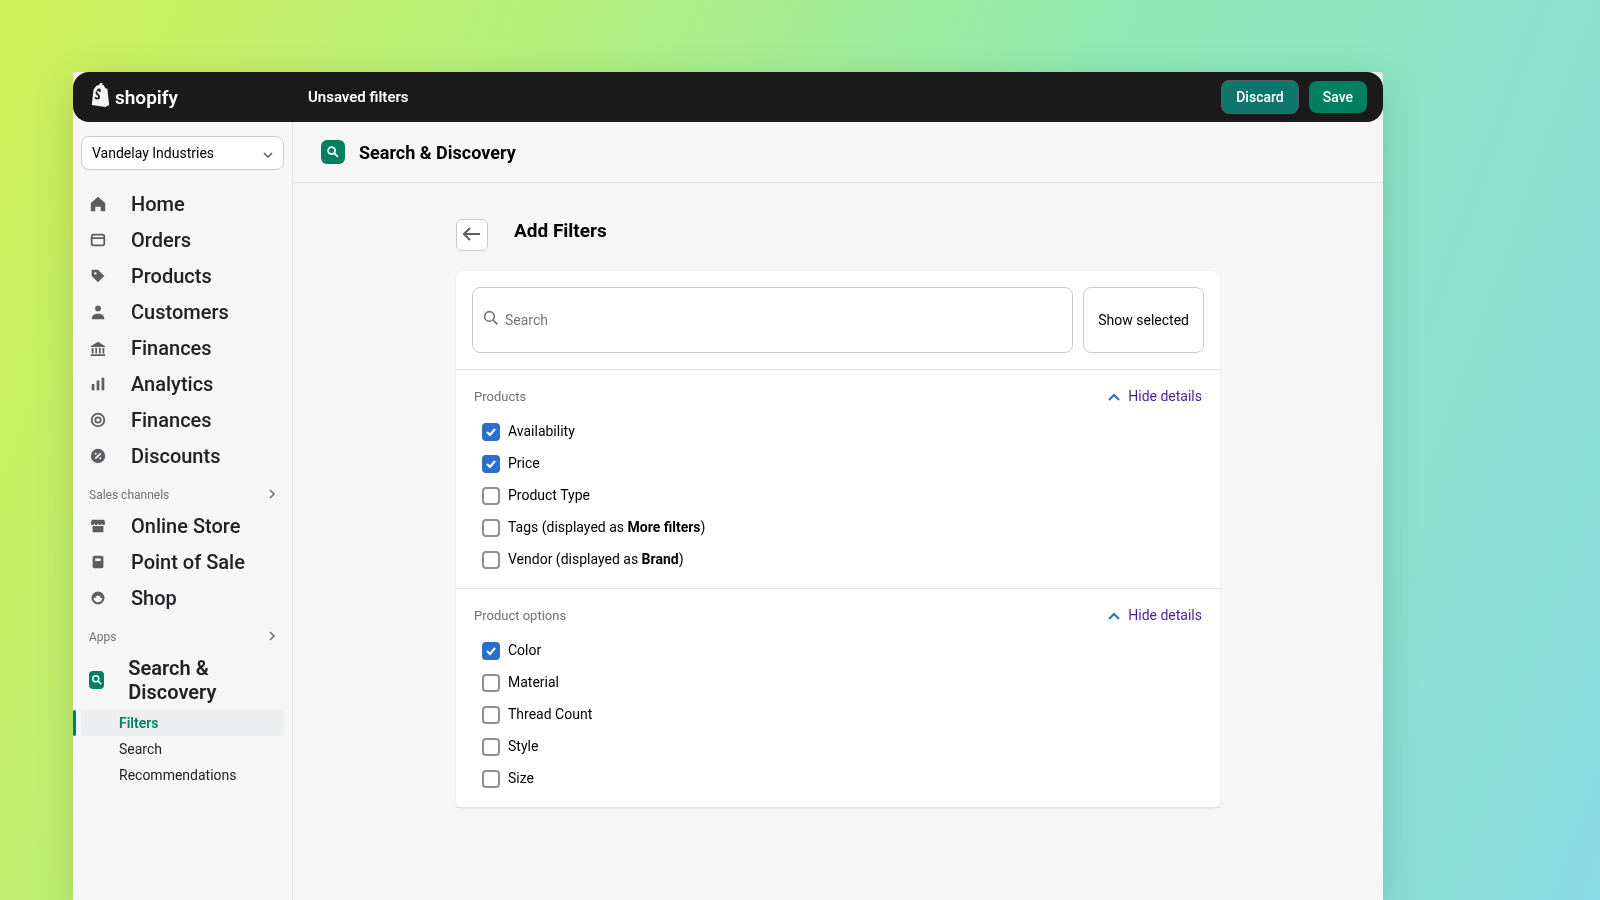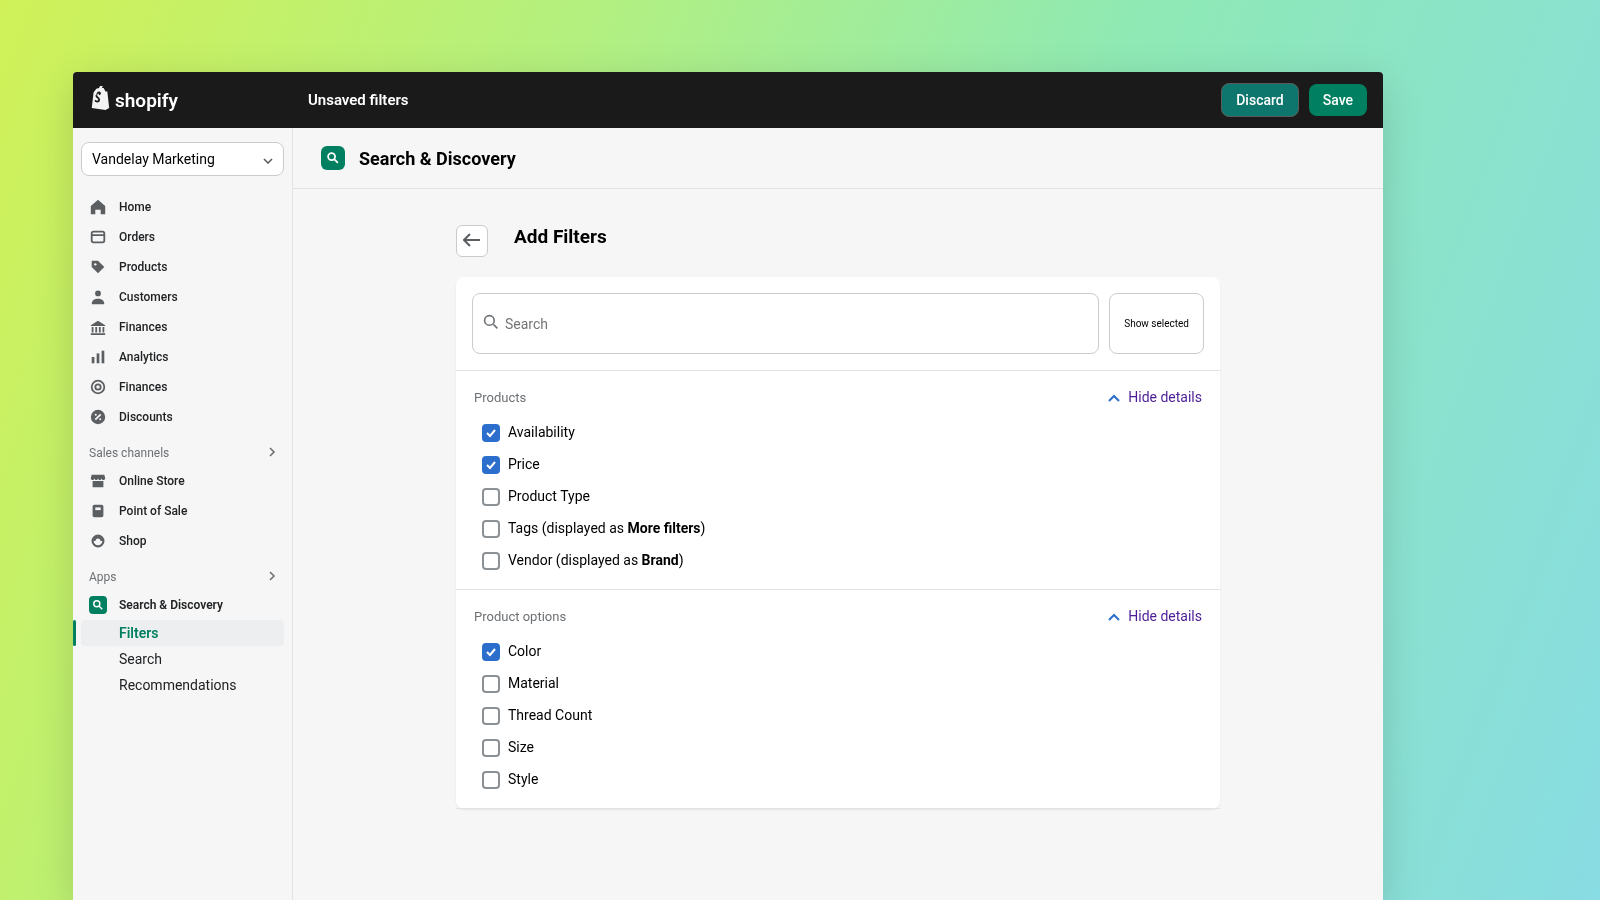--- a/index.html
+++ b/index.html
@@ -1,49 +1,49 @@
 <!DOCTYPE html>
 <html><head>
 <meta charset="utf-8">
 <style>
   * { box-sizing: border-box; margin: 0; padding: 0; font-family: -apple-system, BlinkMacSystemFont, "Segoe UI", Roboto, Helvetica, Arial, sans-serif; }
   body { width: 1600px; height: 900px; background: linear-gradient(110deg, #d0f158 0%, #b4f07e 30%, #8ee9b5 60%, #88dce3 100%); overflow: hidden; }
   .app-frame { position: absolute; top: 72px; left: 73px; width: 1310px; height: 828px; background: #f6f6f7; box-shadow: 0 10px 40px rgba(0,0,0,0.15); border-radius: 4px 4px 0 0; overflow: hidden; display: flex; flex-direction: column; }
-  .topbar { height: 56px; background: #1a1a1a; display: flex; align-items: center; padding: 12px 16px; color: white; }
+  .topbar { height: 50px; background: #1a1a1a; display: flex; align-items: center; padding: 12px 16px; color: white; border-radius: 16px; }
   .logo { display: flex; align-items: center; gap: 4px; font-weight: 600; font-size: 19px; margin-right: 130px;}
   .logo svg { width: 22px; height: 24px; }
   .unsaved { font-weight: 600; font-size: 15px; }
   .topbar-spacer { flex: 1; }
   .btn { border-radius: 8px; padding: 8px 14px; font-size: 14px; font-weight: 500; border: none; cursor: pointer; }
   .btn-discard { background: #0f766e; color: white; border: 1px solid #5c5c5c; margin-right: 10px; }
   .btn-save { background: #008060; color: white; }
   .body { flex: 1; display: flex; overflow: hidden; }
   .sidebar { width: 220px; background: #f6f6f7; border-right: 1px solid #e1e3e5; padding: 14px 8px; overflow-y: auto; }
   .store-select { border: 1px solid #c9cccf; border-radius: 8px; padding: 8px 10px; font-size: 14px; display: flex; align-items: center; justify-content: space-between; margin-bottom: 16px; cursor: pointer; background: white; }
-  .nav-item { display: flex; align-items: center; gap: 12px; padding: 6px 8px; font-size: 12px; color: #202223; border-radius: 4px; cursor: pointer; font-weight: 500; }
+  .nav-item { display: flex; align-items: center; gap: 24px; padding: 6px 8px; font-size: 20px; color: #202223; border-radius: 4px; cursor: pointer; font-weight: 500; }
   .nav-item .icon { width: 18px; height: 18px; color: #5c5f62; display:flex; align-items:center; justify-content:center; }
   .nav-section { font-size: 12px; color: #6d7175; padding: 14px 8px 6px; display: flex; justify-content: space-between; align-items: center; }
   .nav-sub { padding-left: 38px; font-size: 14px; color: #202223; padding-top: 5px; padding-bottom: 5px; cursor: pointer; border-radius: 4px; }
   .nav-sub.active { background: #edeeef; color: #008060; font-weight: 600; position: relative; }
   .nav-sub.active::before { content:""; position:absolute; left:-8px; top:0; bottom:0; width:3px; background:#008060; border-radius:2px; }
   .nav-item.app-active { font-weight:600; }
   .app-icon { width:18px; height:18px; background:#008060; border-radius:4px; display:flex; align-items:center; justify-content:center; color:white; font-size:11px; }
   .main { flex: 1; overflow-y: auto; }
   .page-header { display: flex; align-items: center; gap: 14px; padding: 18px 28px; border-bottom: 1px solid #e1e3e5; }
   .page-header .app-icon-lg { width: 24px; height: 24px; background: #008060; border-radius: 6px; display:flex; align-items:center; justify-content:center; color:white;}
   .page-header h1 { font-size: 18px; font-weight: 700; }
   .content { max-width: 764px; margin: 36px auto 0; }
   .title-row { display: flex; align-items: flex-start; gap: 26px; margin-bottom: 20px; }
   .back-btn { width: 32px; height: 32px; border: 1px solid #c9cccf; border-radius: 6px; background: white; display:flex; align-items:center; justify-content:center; cursor:pointer; }
   .title-row h2 { font-size: 19px; font-weight: 700; }
   .card { background: white; border-radius: 8px; box-shadow: 0 1px 2px rgba(0,0,0,0.08); }
   .search-row { padding: 16px; display: flex; gap: 10px; border-bottom: 1px solid #e1e3e5; }
   .search-wrap { flex: 1; border:1px solid #c9cccf; border-radius:8px; display:flex; align-items:center; padding: 0 10px; }
   .search-wrap input { border:none; outline:none; flex:1; padding:9px 6px; font-size:14px; }
-  .btn-outline { background:white; border:1px solid #c9cccf; border-radius:8px; padding:24px 14px; font-size:10px; cursor:pointer; }
+  .btn-outline { background:white; border:1px solid #c9cccf; border-radius:8px; padding:24px 14px; font-size:14px; cursor:pointer; }
   .group { padding: 18px 18px 12px; border-bottom: 1px solid #e1e3e5; }
   .group-head { display:flex; justify-content:space-between; align-items:center; margin-bottom: 12px; }
   .group-title { font-size: 13px; color:#6d7175; }
   .hide-details { color:#4c1d95; font-size:14px; display:flex; align-items:center; gap:8px; cursor:pointer; }
   .chk-row { display:flex; gap:8px; padding:7px 8px; font-size:14px; }
   .chk { width:18px; height:18px; border:2px solid #8c9196; border-radius:4px; display:flex; align-items:center; justify-content:center; cursor:pointer; flex-shrink:0; }
   .chk.checked { background:#2c6ecb; border-color:#2c6ecb; color:white; }
   .chk.checked svg { width:12px; height:12px; }
 </style>
 </head>
@@ -64,21 +64,21 @@
     <div class="unsaved">Unsaved filters</div>
     <div class="topbar-spacer"></div>
     <button class="btn btn-discard">Discard</button>
     <button class="btn btn-save">Save</button>
   </div>
 
   <div class="body">
 
     <div class="sidebar">
       <div class="store-select">
-        <span>Vandelay Marketing</span>
+        <span>Vandelay Industries</span>
         <span>
           <svg width="10" height="6" viewBox="0 0 10 6">
               <path d="M1 1l4 4 4-4" stroke="#5c5f62" stroke-width="1.6" fill="none"></path>
             </svg>
         </span>
       </div>
 
       <div class="nav-item">
         <span class="icon">
             <svg viewBox="0 0 20 20" width="18" height="18" fill="#5c5f62">
@@ -304,25 +304,25 @@
             <div class="chk-row">
               <span class="chk"></span>
               <span>Material</span>
             </div>
             <div class="chk-row">
               <span class="chk"></span>
               <span>Thread Count</span>
             </div>
             <div class="chk-row">
               <span class="chk"></span>
+              <span>Style</span>
+            </div>
+            <div class="chk-row">
+              <span class="chk"></span>
               <span>Size</span>
-            </div>
-            <div class="chk-row">
-              <span class="chk"></span>
-              <span>Style</span>
             </div>
           </div>
 
         </div>
       </div>
     </div>
 
   </div>
 </div>
 

